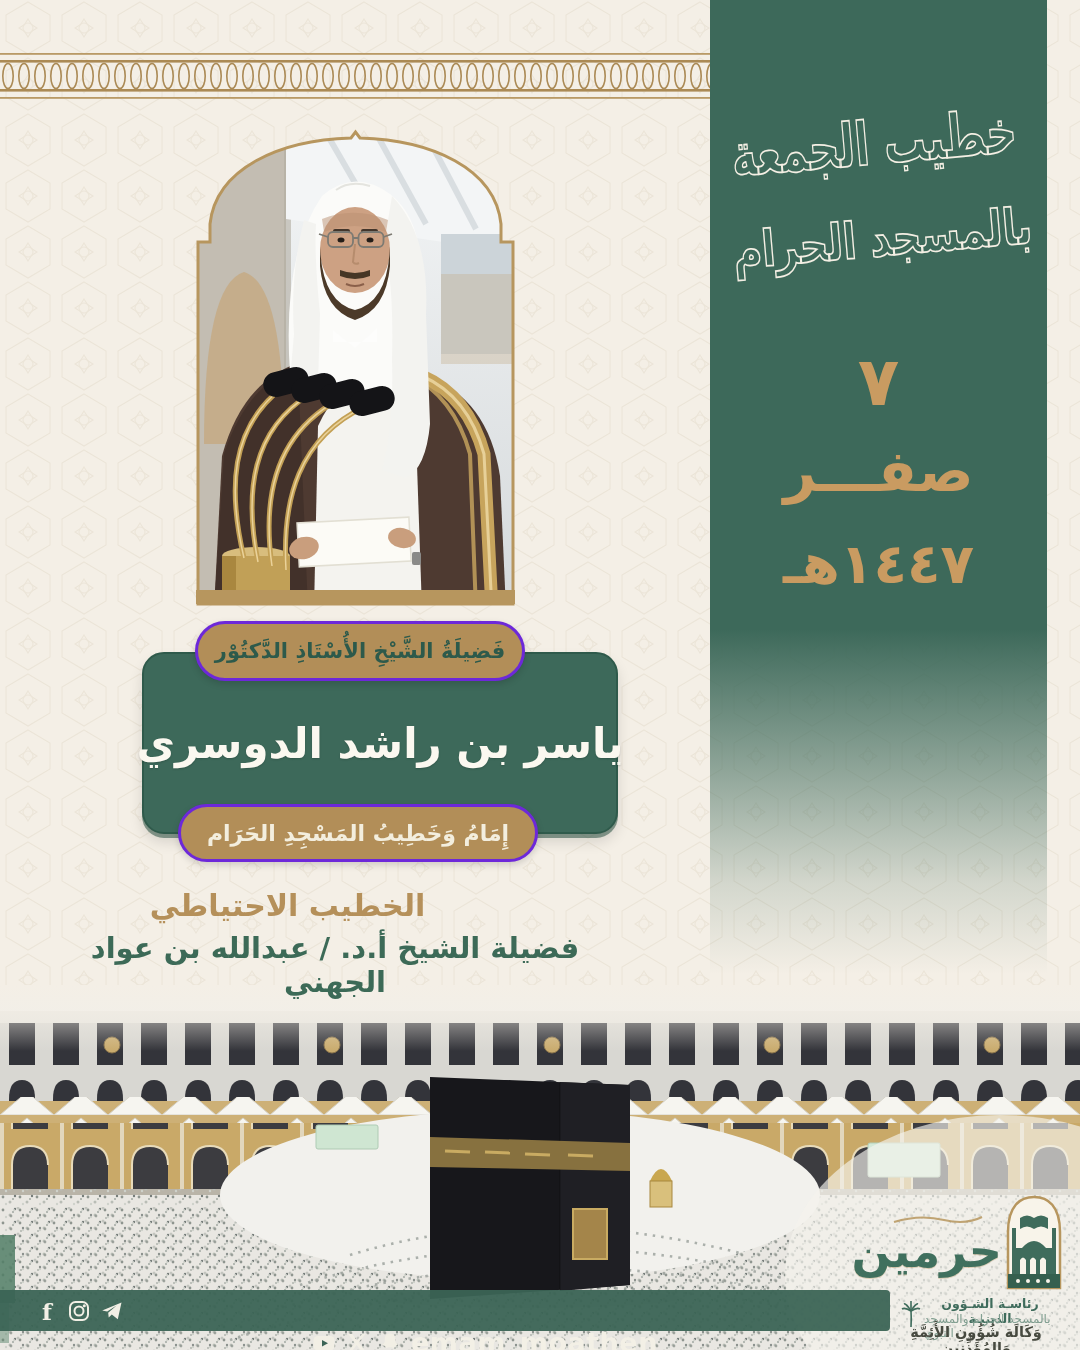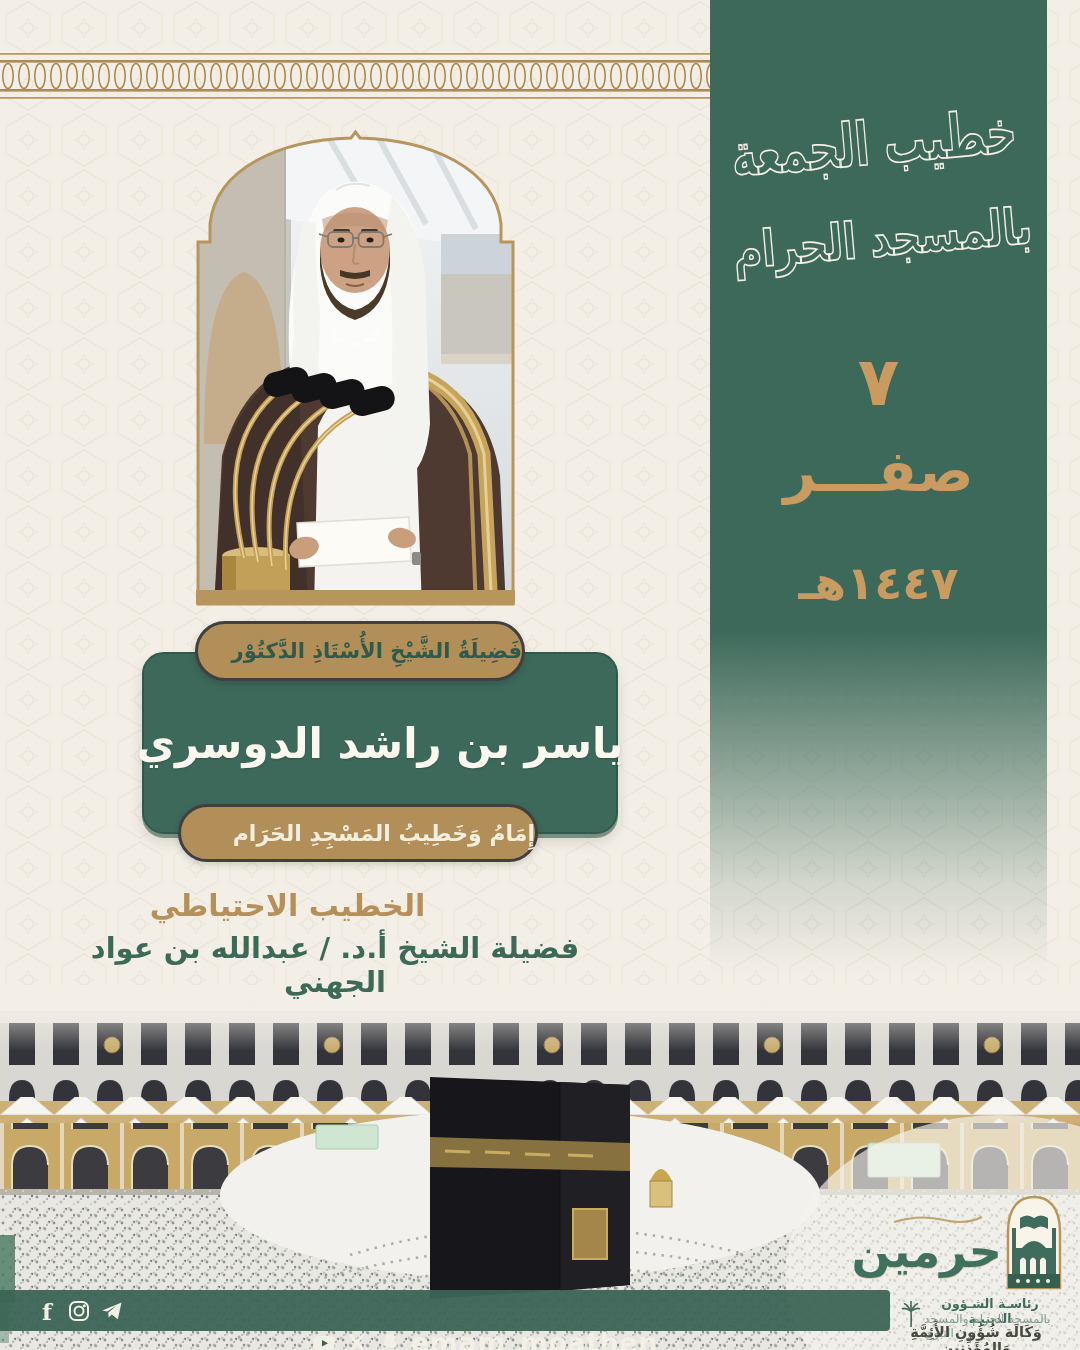--- a/index.html
+++ b/index.html
@@ -10,32 +10,32 @@
   .bg-pattern{left:0;top:0;opacity:.55;z-index:0;}
   .top-ornament{left:0;top:53px;z-index:1;}
   
   .green-panel{left:710px;top:0;width:337px;height:1015px;z-index:1;
     background:linear-gradient(180deg,#3d695a 0%,#3d695a 62%,
       rgba(61,105,90,.55) 76%,rgba(61,105,90,.18) 87%,rgba(61,105,90,0) 96%);}
   .panel-callig{left:11px;top:64px;}
   .date-line{left:0;width:100%;text-align:center;color:#c99b61;font-weight:bold;direction:rtl;}
   .date-day{top:342px;font-size:68px;}
   .date-month{top:438px;font-size:57px;}
-  .date-year{top:556px;font-size:46px;letter-spacing:2px;}
+  .date-year{top:532px;font-size:55px;letter-spacing:2px;}
   
   .portrait{left:186px;top:124px;z-index:1;}
   
   .name-card{left:142px;top:652px;width:476px;height:182px;border-radius:22px;z-index:2;
     background:#3d695a;border:2px solid #2f5a4b;
     box-shadow:0 4px 0 rgba(44,82,68,.55),0 8px 14px rgba(0,0,0,.12);
     display:flex;align-items:center;justify-content:center;}
   .name-callig{color:#fbf8f0;font-size:42px;font-weight:bold;direction:rtl;
     text-shadow:0 1px 2px rgba(0,0,0,.18);white-space:nowrap;}
-  .pill{z-index:3;background:#b28e58;border:3px solid #404040;border-radius:30px;
-    display:flex;align-items:center;justify-content:flex-start;direction:rtl;
+  .pill{z-index:3;background:#b28e58;border:3px solid #6d28d9;border-radius:30px;
+    display:flex;align-items:center;justify-content:center;direction:rtl;
     box-shadow:0 3px 7px rgba(0,0,0,.15);white-space:nowrap;}
   .pill-top{left:195px;top:621px;width:330px;height:60px;color:#2d5a4b;
     font-size:21px;font-weight:bold;}
   .pill-bottom{left:178px;top:804px;width:360px;height:58px;color:#f3eede;
     font-size:22px;font-weight:bold;}
   
   .backup-label{left:0;top:888px;width:575px;text-align:center;color:#b5905a;
     font-size:30px;font-weight:bold;direction:rtl;z-index:2;}
   .backup-name{left:35px;top:931px;width:600px;text-align:center;color:#3c6a57;
     font-size:29px;font-weight:bold;direction:rtl;z-index:2;}

